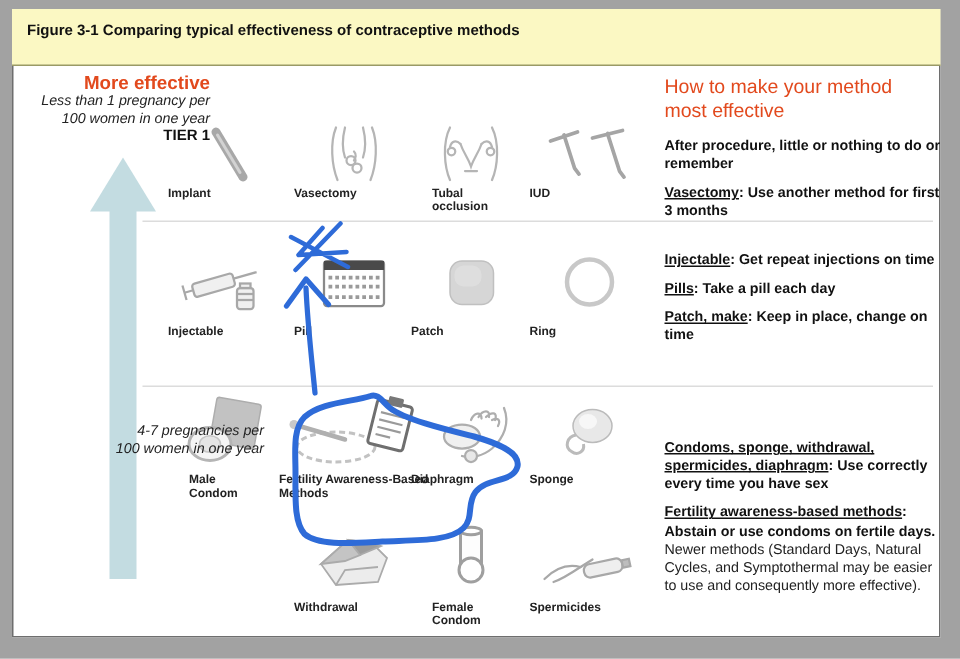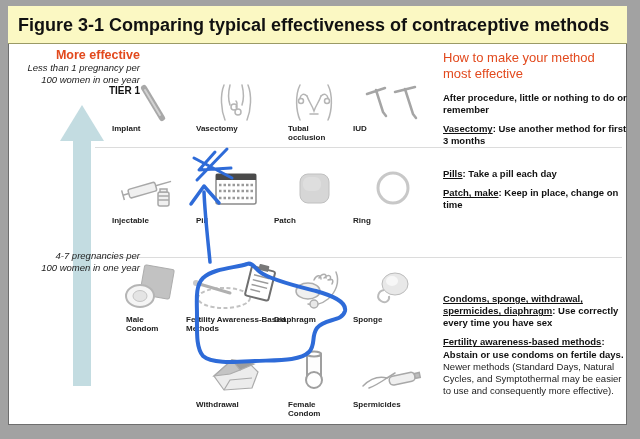--- a/index.html
+++ b/index.html
@@ -3,21 +3,21 @@
 <meta charset="utf-8">
 <style>
   html,body{margin:0;padding:0;width:640px;height:439px;overflow:hidden;
     font-family:"Liberation Sans",sans-serif;background:#a2a2a2;}
   .frame{position:relative;width:640px;height:439px;box-sizing:border-box;
     border:solid #a2a2a2;border-width:6px 13px 14px 8px;background:#fff;
     box-shadow:inset 0 0 0 1px #6e6e6e;}
   .canvas{position:absolute;inset:0;}
   .titlebar{position:absolute;left:0;right:0;top:0;height:38px;background:#fbf8c3;
     border-bottom:1px solid #9a9a66;box-sizing:border-box;}
-  .titlebar .t{position:absolute;left:10px;top:9px;font-size:18px;font-weight:bold;color:#111;}
+  .titlebar .t{position:absolute;left:10px;top:9px;font-size:10px;font-weight:bold;color:#111;}
   .leftcol{position:absolute;left:2px;width:130px;text-align:right;}
   .eff{font-size:12.5px;font-weight:bold;color:#e2491d;}
   .desc{font-size:9.5px;font-style:italic;color:#222;line-height:1.22;}
   .tier{font-size:10px;font-weight:bold;color:#111;}
   .arrow-shaft{position:absolute;left:65px;top:133px;width:18px;height:247px;background:#c3dce1;z-index:0;}
   .arrow-head{position:absolute;left:52px;top:99px;width:0;height:0;z-index:0;
     border-left:22px solid transparent;border-right:22px solid transparent;border-bottom:36px solid #c3dce1;}
   .ltext{position:relative;z-index:2;}
   .divider{position:absolute;left:87px;width:527px;height:1px;background:#dcdcdc;}
   .cell{position:absolute;width:80px;z-index:1;}
@@ -46,21 +46,21 @@
     <div class="arrow-head"></div>
     <div class="arrow-shaft"></div>
 
     <div class="leftcol ltext" style="top:42px;">
       <div class="eff">More effective</div>
       <div class="desc">Less than 1 pregnancy per</div>
       <div class="desc">100 women in one year</div>
       <div class="tier">TIER 1</div>
     </div>
 
-    <div class="leftcol ltext" style="top:196px;">
+    <div class="leftcol ltext" style="top:228px;padding-left:36px;">
       <div class="desc">4-7 pregnancies per</div>
       <div class="desc">100 women in one year</div>
     </div>
 
     <div class="divider" style="top:141px;"></div>
     <div class="divider" style="top:251px;"></div>
 
     <div class="cell r1" style="left:104px;top:76px;">
       <div class="icon">
         <svg class="iconart" width="80" height="40" viewBox="0 0 80 40">
@@ -259,20 +259,21 @@
     <div class="rightcol" style="top:44px;">
       <div class="rhead">How to make your method most effective</div>
     </div>
 
     <div class="rightcol" style="top:86px;">
       <p class="note"><span>After procedure, little or nothing to do or remember</span></p>
       <p class="note"><span class="lead">Vasectomy</span><span>: </span><span>Use another method for first 3 months</span></p>
     </div>
 
     <div class="rightcol" style="top:162px;">
+      <p class="note"><span class="lead">Injectable</span><span>: </span><span>Get repeat injections on time</span></p>
       <p class="note"><span class="lead">Pills</span><span>: </span><span>Take a pill each day</span></p>
       <p class="note"><span class="lead">Patch, make</span><span>: </span><span>Keep in place, change on time</span></p>
     </div>
 
     <div class="rightcol" style="top:287px;">
       <p class="note"><span class="lead">Condoms, sponge, withdrawal, spermicides, diaphragm</span><span>: </span><span>Use correctly every time you have sex</span></p>
       <p class="note"><span class="lead">Fertility awareness-based methods</span><span>: </span><span>Abstain or use condoms on fertile days.</span><span class="plain"> Newer methods (Standard Days, Natural Cycles, and Symptothermal may be easier to use and consequently more effective).</span></p>
     </div>
 
     <svg class="anno" width="619" height="419" viewBox="0 0 619 419">

